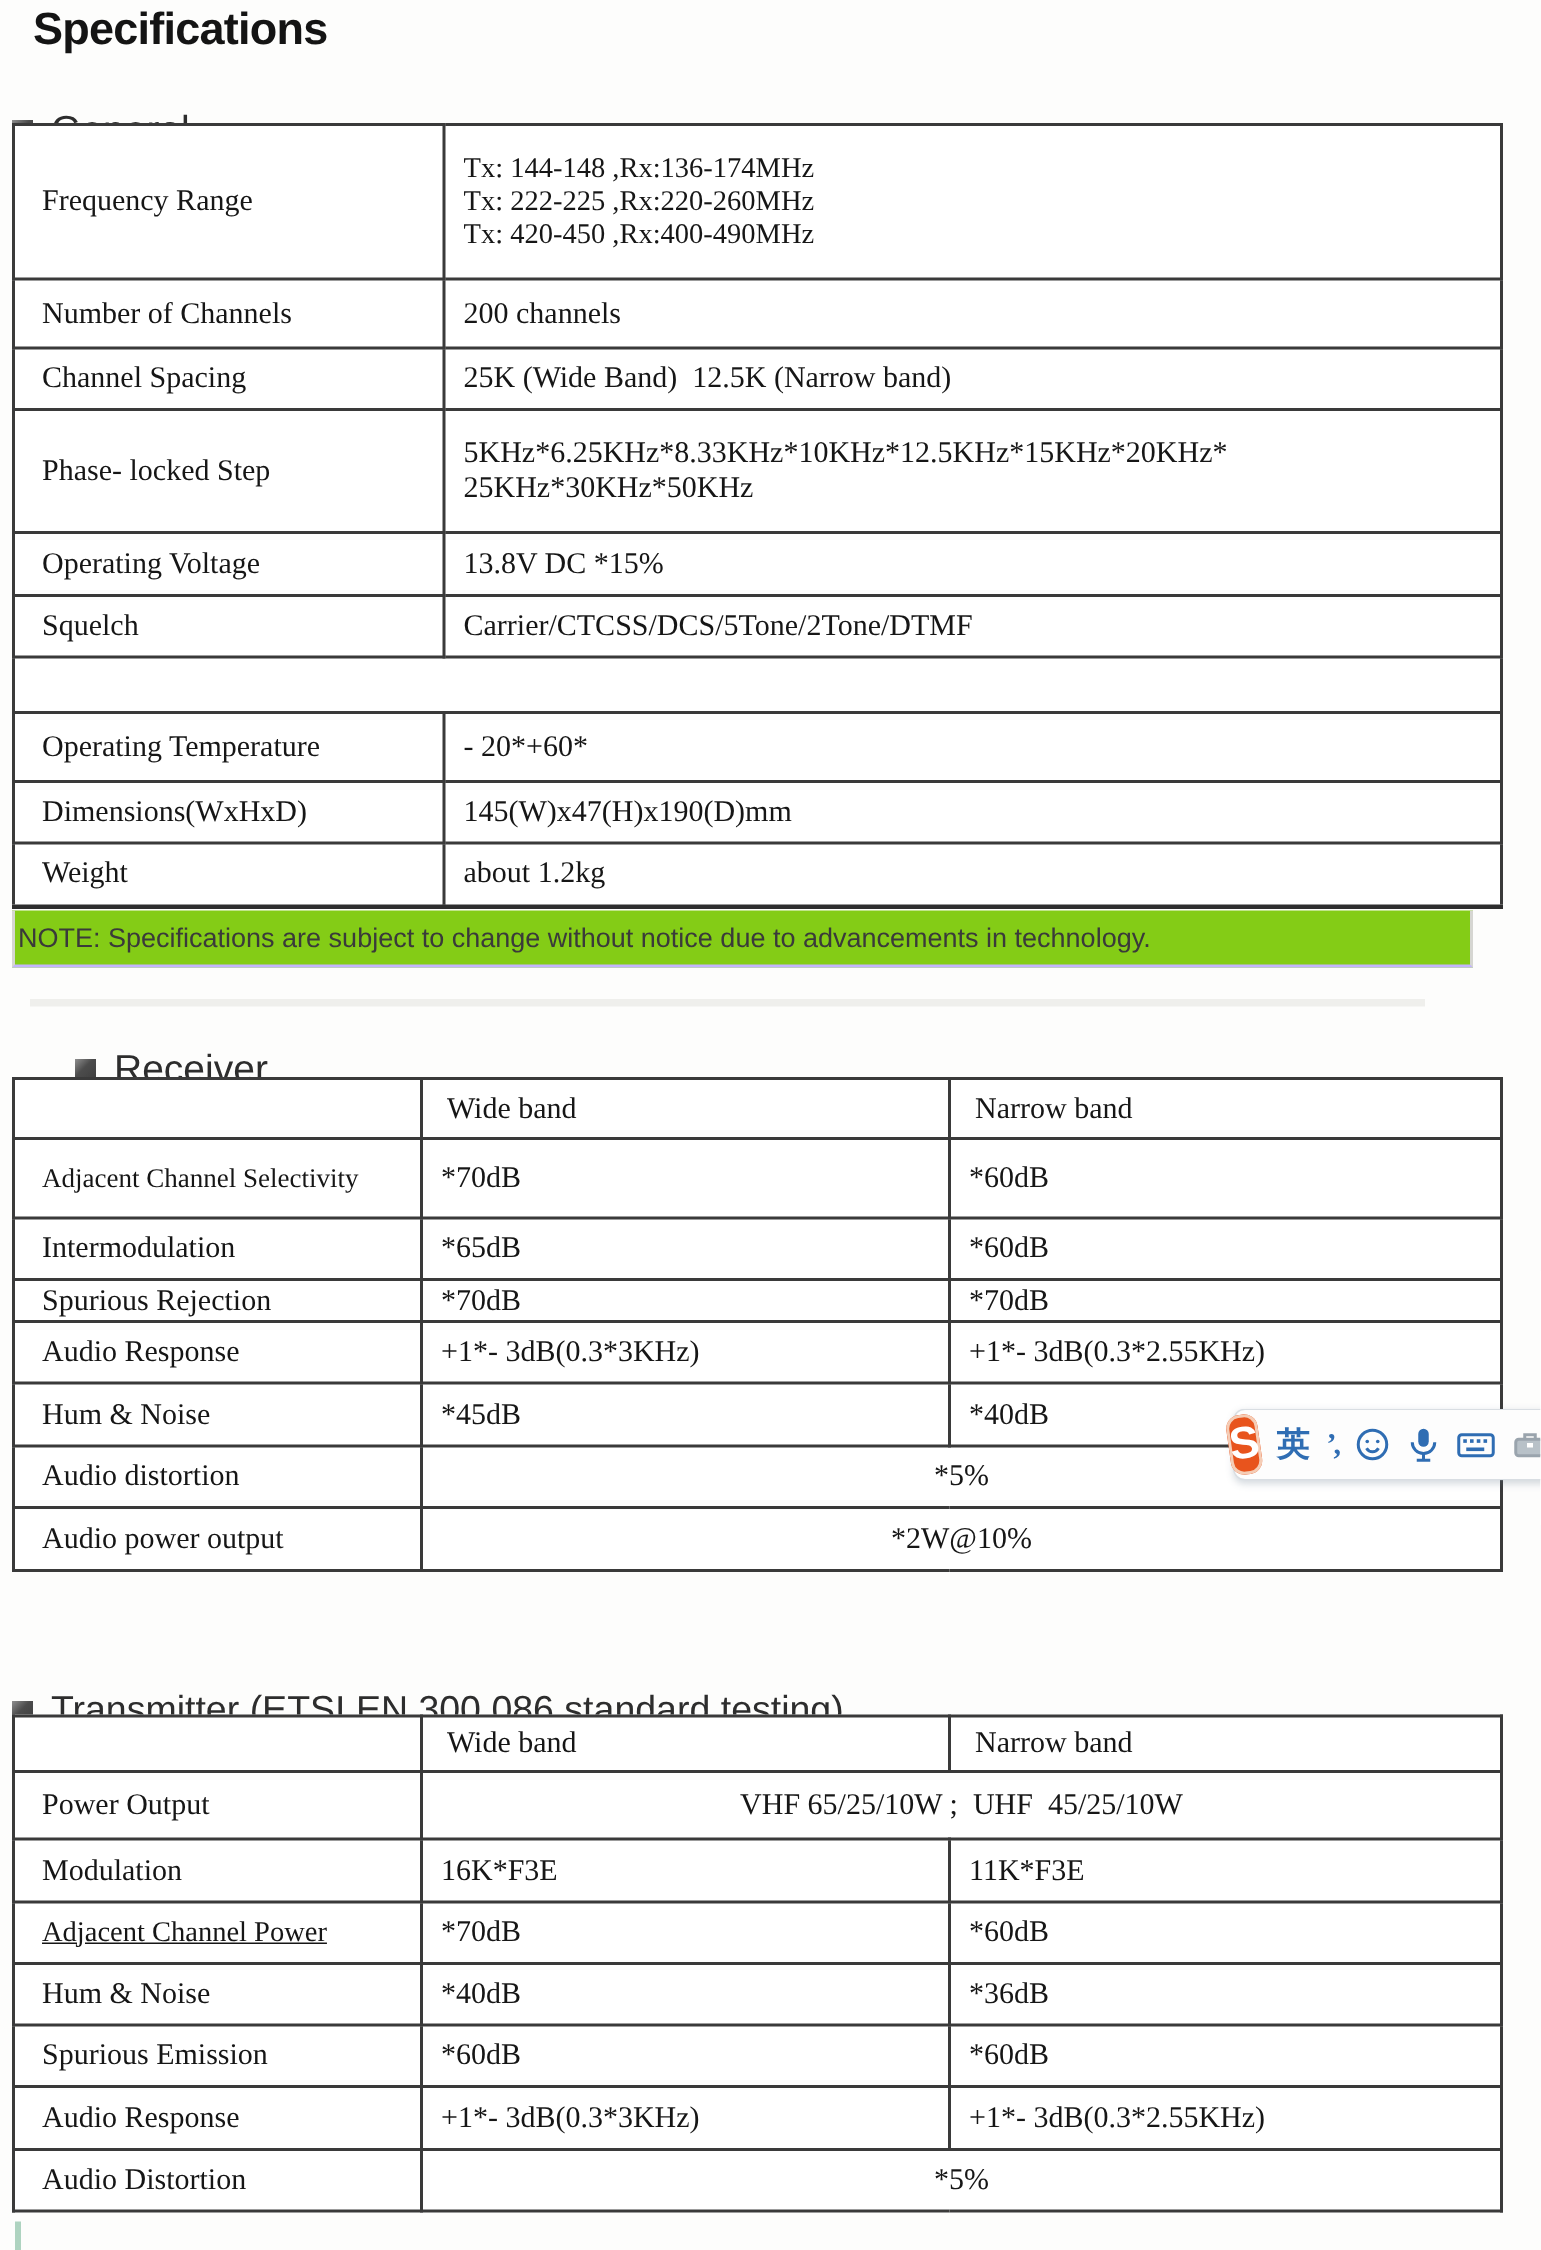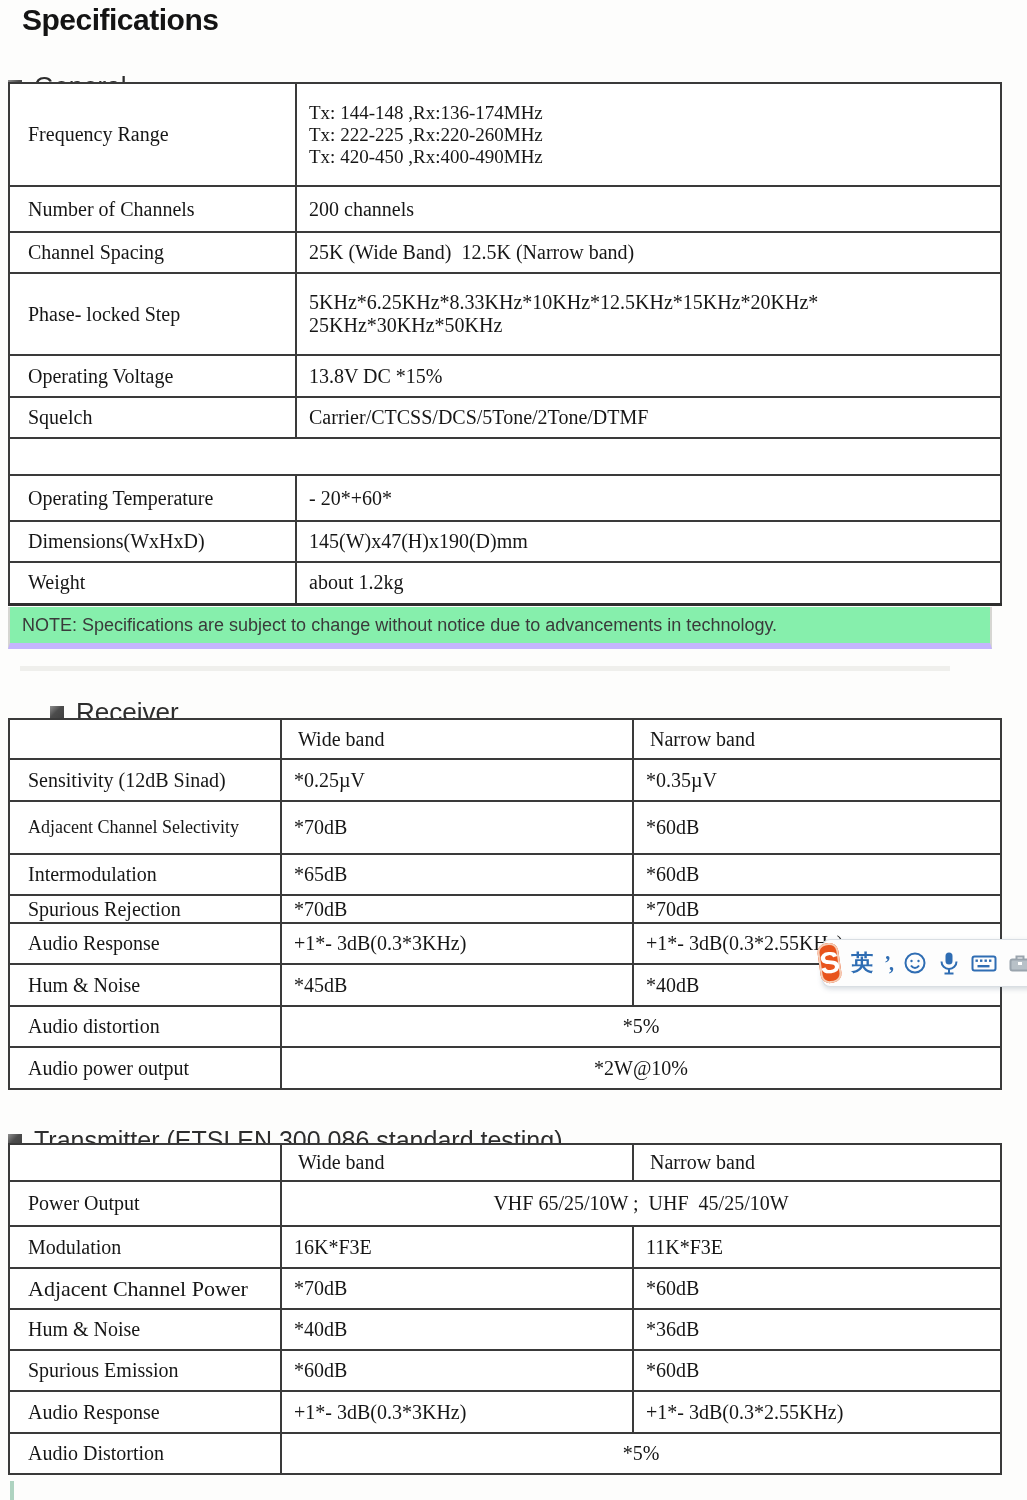--- a/index.html
+++ b/index.html
@@ -16,22 +16,22 @@
         background:#ffffff;}
   table.spec td{border:2px solid #3a3a3a;font:20px "Liberation Serif",serif;color:#161616;
         padding:0 12px;vertical-align:middle;overflow:hidden;}
   table.spec td.lbl{padding-left:18px;}
   .sans-cell{font-family:Liberation Mono, monospace;font-size:19px !important;line-height:27px;}
   .two-line{line-height:41px;}
   .ctr{text-align:center;}
   .hdr-cell{padding-left:16px !important;}
   .thick-bottom{border-bottom:3px solid #2e2e2e !important;}
   .note-row{position:absolute;left:8px;width:968px;height:36px;
-        border-left:2px solid #d6d6d2;border-right:2px solid #d6d6d2;border-bottom:6px solid #c4b5fd;
-        font:18px/36px "Liberation Sans",sans-serif;color:#3a3a3a;padding-left:12px;background:#86efac;}
+        border-left:2px solid #d6d6d2;border-right:2px solid #d6d6d2;border-bottom:2px solid #c4b5fd;
+        font:18px/36px "Liberation Sans",sans-serif;color:#3a3a3a;padding-left:2px;background:#84cc16;}
   
   .ime-toolbar{position:absolute;left:822px;top:939px;width:205px;height:46px;background:#fdfdfd;
         border:1px solid #d9dee3;border-right:none;border-radius:8px 0 0 8px;
         box-shadow:0 2px 5px rgba(90,110,130,.25);display:flex;align-items:center;gap:11px;
         padding-left:4px;z-index:10;}
   .sogou-logo{width:40px;height:40px;margin-left:-8px;background:#e8541d;border-radius:9px;
         transform:rotate(-8deg);display:flex;align-items:center;justify-content:center;
         font:bold 30px/30px "Liberation Sans",sans-serif;color:#ffffff;
         box-shadow:inset 0 0 0 2px #f5cdb6;}
   .ime-mode{font:bold 22px "Liberation Sans",sans-serif;color:#2f6db3;}
@@ -120,25 +120,20 @@
         <col style="width:272px">
         <col style="width:352px">
         <col style="width:368px">
       </colgroup>
     <tbody>
         <tr style="height:40px">
       <td class="lbl"></td>
       <td class="hdr-cell">Wide band</td>
       <td class="hdr-cell">Narrow band</td>
     </tr>
-    <tr style="height:42px">
-      <td class="lbl">Sensitivity (12dB Sinad)</td>
-      <td>*0.25µV</td>
-      <td>*0.35µV</td>
-    </tr>
     <tr style="height:53px">
       <td class="lbl" style="font-size:18px;">Adjacent Channel Selectivity</td>
       <td>*70dB</td>
       <td>*60dB</td>
     </tr>
     <tr style="height:41px">
       <td class="lbl">Intermodulation</td>
       <td>*65dB</td>
       <td>*60dB</td>
     </tr>
@@ -188,21 +183,21 @@
     <tr style="height:45px">
       <td class="lbl">Power Output</td>
       <td colspan="2" class="ctr">VHF 65/25/10W ;&nbsp; UHF&nbsp; 45/25/10W</td>
     </tr>
     <tr style="height:42px">
       <td class="lbl">Modulation</td>
       <td>16K*F3E</td>
       <td>11K*F3E</td>
     </tr>
     <tr style="height:41px">
-      <td class="lbl" style="font-size:22px;">Adjacent Channel Power</td>
+      <td class="lbl" style="font-size:19px;text-decoration:underline;">Adjacent Channel Power</td>
       <td>*70dB</td>
       <td>*60dB</td>
     </tr>
     <tr style="height:41px">
       <td class="lbl">Hum &amp; Noise</td>
       <td>*40dB</td>
       <td>*36dB</td>
     </tr>
     <tr style="height:41px">
       <td class="lbl">Spurious Emission</td>

